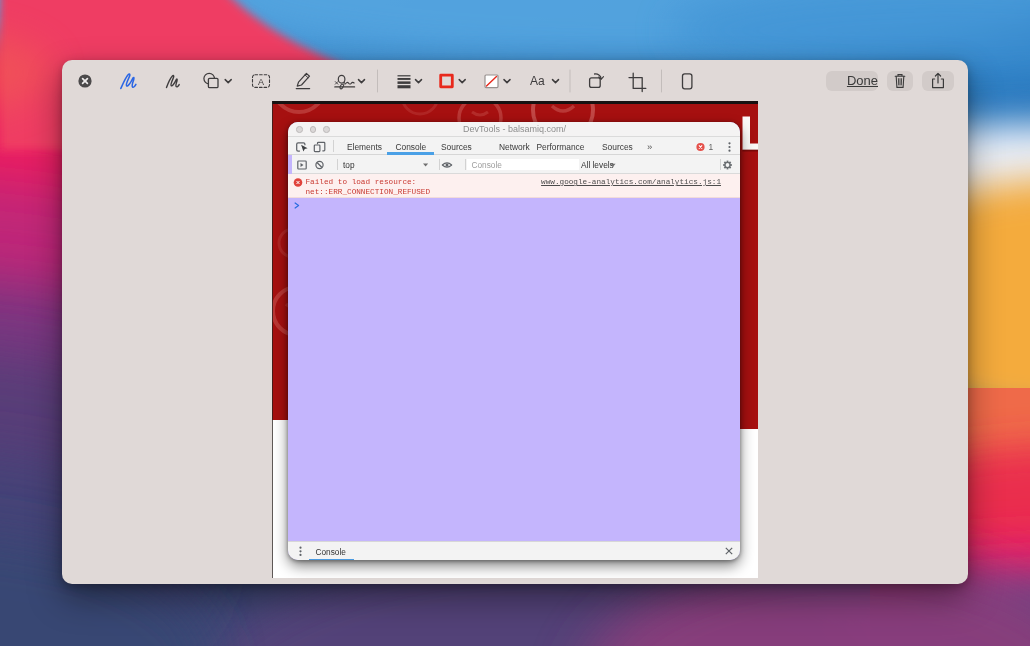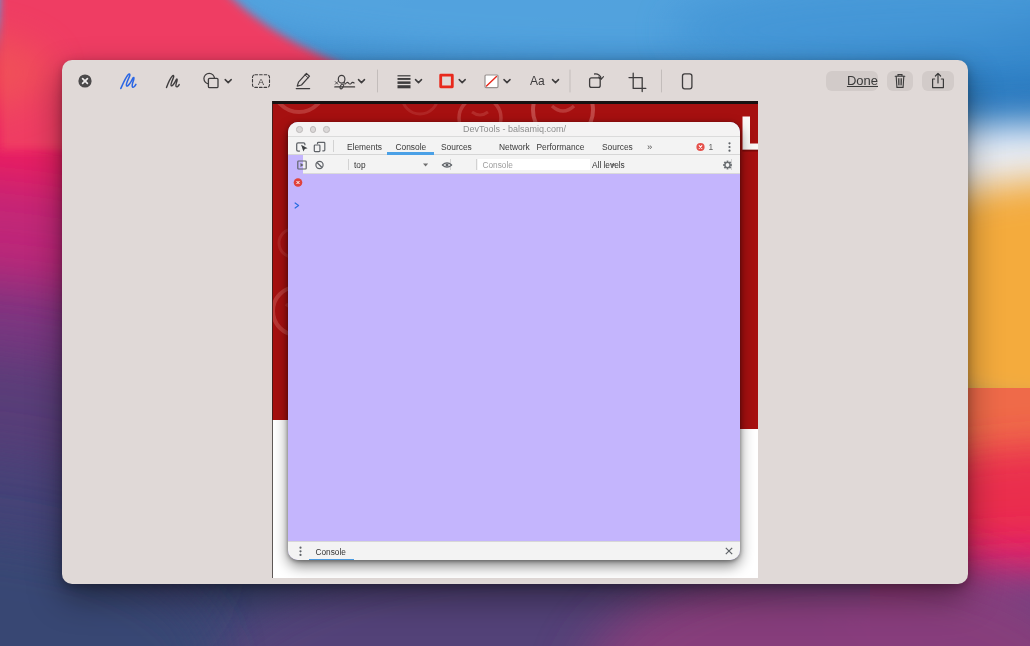--- a/index.html
+++ b/index.html
@@ -13,21 +13,21 @@
 #redmain{position:absolute;left:0;top:3px;width:486px;height:315.5px;background:#a61010;overflow:hidden;}
 #redright{position:absolute;left:464px;top:3px;width:22px;height:324.5px;background:#a61010;}
 #lborder{position:absolute;left:0;top:0;width:1px;height:477px;background:rgba(40,32,30,.75);}
 #bigL{position:absolute;}
 #devtools{position:absolute;left:16px;top:20.5px;width:452.4px;height:438.5px;background:#c4b5fd;border-radius:10px;overflow:hidden;box-shadow:0 6px 14px rgba(0,0,0,.48),0 1px 4px rgba(0,0,0,.42);}
 #titlebar{position:absolute;left:0;top:0;width:453px;height:15.5px;background:#f4f3f3;border-bottom:1px solid #dbdbdb;border-radius:5px 5px 0 0;}
 .tl{position:absolute;top:4.8px;width:6.6px;height:6.6px;border-radius:50%;background:#dbd8d8;border:0.9px solid #bcb9b9;}
 #title{position:absolute;width:100%;text-align:center;top:2.5px;font-size:9px;color:#8e8e8e;}
 #tabbar{position:absolute;left:0;top:15.5px;width:453px;height:18px;background:#f3f3f3;border-bottom:1px solid #d6d6d6;}
 .tab{position:absolute;top:4.6px;font-size:8.4px;color:#3a3a3a;}
-#toolbar2{position:absolute;left:15px;top:33.5px;width:453px;height:18.5px;background:#f3f3f3;border-bottom:1px solid #dadada;}
+#toolbar2{position:absolute;left:4px;top:33.5px;width:453px;height:18.5px;background:#f3f3f3;border-bottom:1px solid #dadada;}
 .t2txt{position:absolute;top:4.8px;font-size:8.3px;color:#333;}
 #errrow{position:absolute;left:0;top:52px;width:453px;height:24px;background:#fdf0ef;border-bottom:1px solid #f2dbda;font-family:"Liberation Mono",monospace;font-size:7.7px;color:#c93a32;}
 #drawer{position:absolute;left:0;top:419px;width:453px;height:19.5px;background:#f3f3f3;border-top:1px solid #d7d7d7;border-radius:0 0 5px 5px;}
 .dsep{position:absolute;width:1px;background:#d2d2d2;}
 </style>
 </head>
 <body>
 <div id="wall">
 <svg width="1030" height="646" viewBox="0 0 1030 646">
 <defs>
@@ -202,20 +202,25 @@
       <div id="toolbar2">
         <div class="dsep" style="left:44.5px;top:3.5px;height:11.5px;"></div>
         <div class="t2txt" style="left:51px;">top</div>
         <div class="dsep" style="left:146.5px;top:3.5px;height:11.5px;"></div>
         <div class="dsep" style="left:172.5px;top:3.5px;height:11.5px;"></div>
         <div style="position:absolute;left:174.5px;top:3.5px;width:112px;height:11.5px;background:#fff;"></div>
         <div class="t2txt" style="left:179.5px;color:#9d9d9d;">Console</div>
         <div class="t2txt" style="left:289px;">All levels</div>
         <div class="dsep" style="left:428px;top:3.5px;height:11.5px;"></div>
       </div>
+      <div id="errrow">
+        <div style="position:absolute;left:17.5px;top:4.5px;">Failed to load resource:</div>
+        <div style="position:absolute;left:17.5px;top:14px;">net::ERR_CONNECTION_REFUSED</div>
+        <div style="position:absolute;right:20px;top:4.5px;color:#4c4c4c;text-decoration:underline;">www.google-analytics.com/analytics.js:1</div>
+      </div>
       <svg style="position:absolute;left:6.2px;top:80.6px;" width="6" height="7" viewBox="0 0 6 7">
           <path d="M1.1,1 L4.6,3.5 L1.1,6" fill="none" stroke="#2a6ddf" stroke-width="1.25" stroke-linejoin="round" stroke-linecap="round"></path>
         </svg>
       <div id="drawer">
         <div class="t2txt" style="left:27.5px;top:5px;">Console</div>
         <div style="position:absolute;left:21px;top:17px;width:44.5px;height:2.5px;background:#4a9ae0;"></div>
       </div>
       <svg style="position:absolute;left:0;top:0;" width="453" height="439" viewBox="0 0 453 439">
         <g fill="none" stroke="#5f6368" stroke-width="1.1" stroke-linejoin="round">
 

